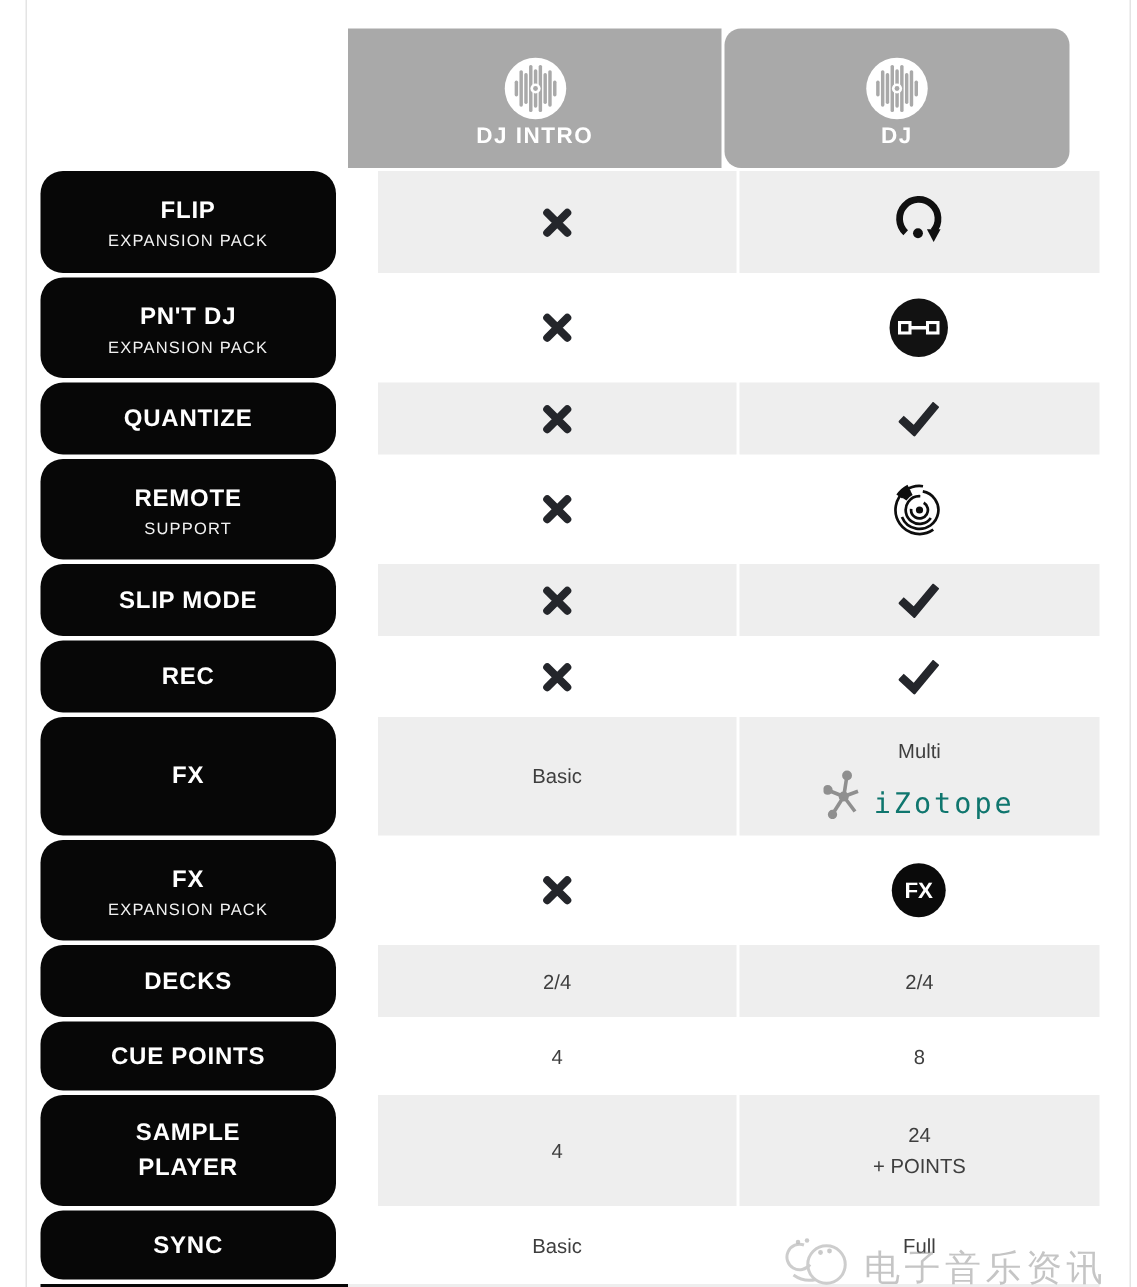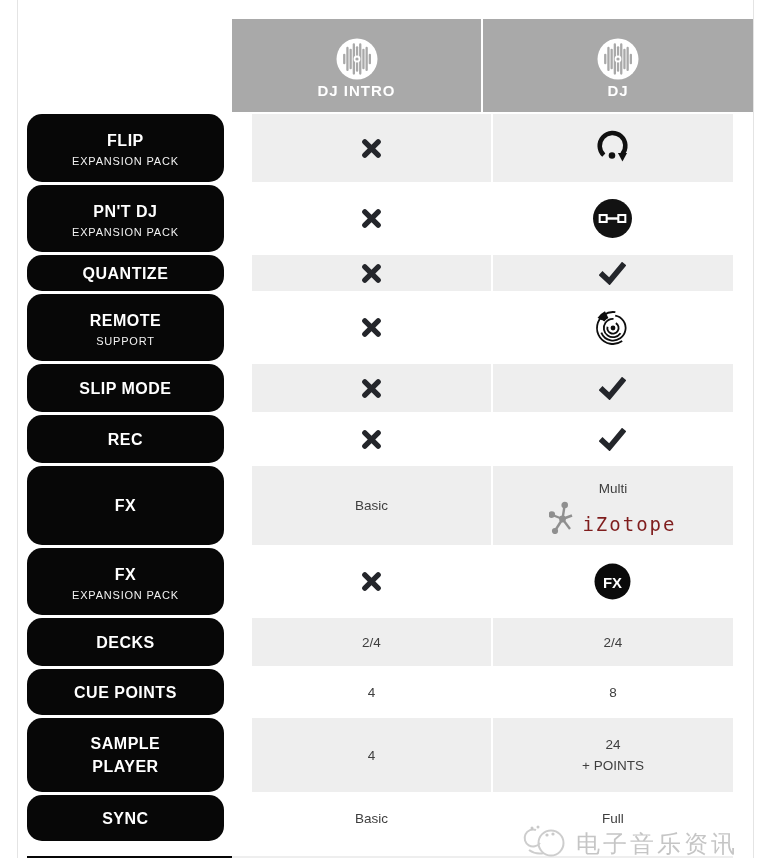--- a/index.html
+++ b/index.html
@@ -14,21 +14,21 @@
   
   .header-row{
     position:absolute;left:27px;top:19px;display:flex;
   }
   .header-spacer{width:205px;}
   .header-cell{
     width:249px;height:93px;background:var(--header-gray);
     display:flex;flex-direction:column;align-items:center;justify-content:flex-end;
     padding-bottom:0;box-sizing:border-box;
   }
-  .header-cell + .header-cell{margin-left:2px;width:270px;}
+  .header-cell + .header-cell{margin-left:2px;width:230px;border-radius:11px;}
   .header-icon{margin-bottom:2px;line-height:0;}
   .header-label{
     color:#fff;font-weight:bold;font-size:15px;letter-spacing:1px;
     padding-bottom:13px;
   }
 
   
   #rows{position:absolute;left:27px;top:114px;width:706px;}
   .row{display:flex;margin-bottom:3px;}
   .label-cell{
@@ -42,21 +42,21 @@
     width:249px;display:flex;flex-direction:column;align-items:center;justify-content:center;
     background:#fff;text-align:center;margin-left:28px;
   }
   .value-cell.second{margin-left:2px;width:250px;}
   .row.gray .value-cell{background:var(--row-gray);}
   .value-text{font-size:13.5px;color:var(--value-text);line-height:21px;}
   .icon-wrap{line-height:0;}
   .izotope{display:flex;align-items:flex-end;gap:3px;margin-top:2px;}
   .izotope-text{
     font-family:"DejaVu Sans Mono", monospace;
-    font-size:19px;color:#7f1d1d;letter-spacing:2px;line-height:20px;
+    font-size:19px;color:#0f766e;letter-spacing:2px;line-height:20px;
   }
 
   
   .partial-row{position:absolute;left:27px;top:856px;width:706px;display:flex;height:10px;}
   .partial-label{width:205px;background:var(--label-black);}
   .partial-values{flex:1;background:var(--row-gray);margin-left:0;}
 
   
   .watermark{
     position:absolute;left:522px;top:819px;display:flex;align-items:center;gap:4px;
@@ -146,21 +146,21 @@
       </div>
       <div class="value-cell second">
         <span class="icon-wrap"><svg width="41" height="41" viewBox="0 0 40 40">
     <circle cx="20" cy="20" r="19" fill="#121212"></circle>
     <line x1="11" y1="20" x2="29" y2="20" stroke="#fff" stroke-width="2.4"></line>
     <rect x="7.5" y="16.6" width="6.8" height="6.8" fill="#121212" stroke="#fff" stroke-width="2"></rect>
     <rect x="25.7" y="16.6" width="6.8" height="6.8" fill="#121212" stroke="#fff" stroke-width="2"></rect>
   </svg></span>
       </div>
     </div>
-    <div class="row gray" style="height: 36px;">
+    <div class="row gray" style="height: 48px;">
       <div class="label-cell">
         <div class="label-main">QUANTIZE</div>
       </div>
       <div class="value-cell">
         <span class="icon-wrap"><svg width="21" height="21" viewBox="0 0 22 22">
     <path d="M4 4 L18 18 M18 4 L4 18" stroke="#24262b" stroke-width="5.6" stroke-linecap="round" fill="none"></path>
   </svg></span>
       </div>
       <div class="value-cell second">
         <span class="icon-wrap"><svg width="27" height="23" viewBox="0 0 26 22">

